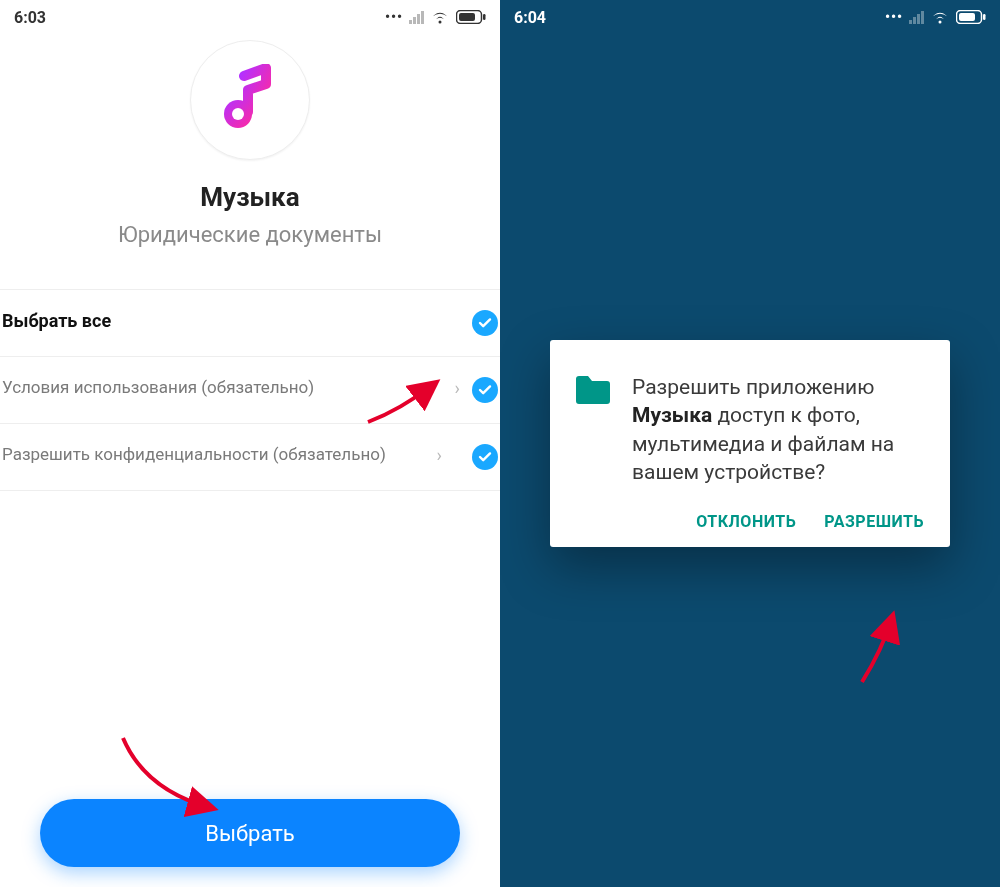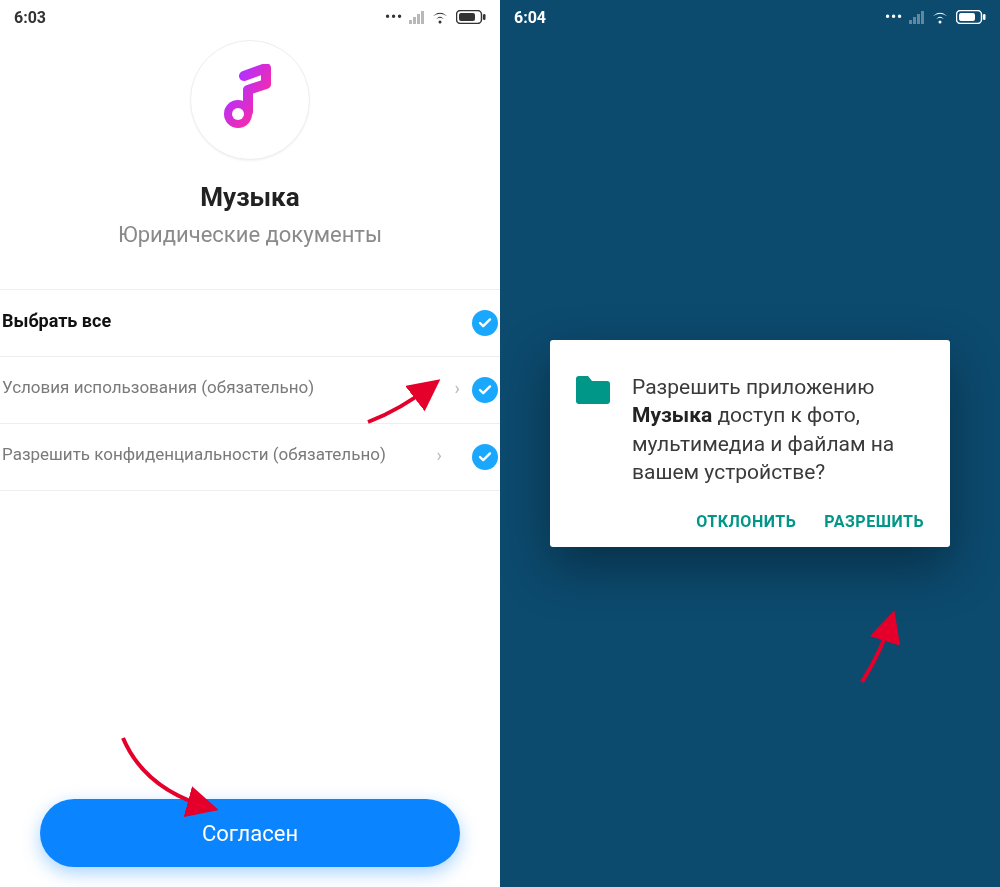--- a/index.html
+++ b/index.html
@@ -185,21 +185,21 @@
         <svg width="14" height="14" viewBox="0 0 14 14">
             <path d="M2 7l3.2 3.2L12 3.4" stroke="#fff" stroke-width="2.4" fill="none" stroke-linecap="round" stroke-linejoin="round"></path>
           </svg>
       </span>
       <span class="chev" style="position:absolute; right:46px;">›</span>
     </div>
 
   </div>
 
   <div class="agree-wrap">
-    <div class="agree-btn">Согласен</div>
+    <div class="agree-btn">Выбрать</div>
   </div>
 
   <svg class="arrow" style="left:360px; top:370px;" width="90" height="60">
     <defs>
         <marker id="ah1" markerWidth="8" markerHeight="8" refX="6" refY="4" orient="auto">
           <path d="M0 0L8 4L0 8z" fill="#e4002b"></path>
         </marker>
       </defs>
     <path d="M8 52 Q 40 40 74 14" stroke="#e4002b" stroke-width="4" fill="none" marker-end="url(#ah1)"></path>
   </svg>

